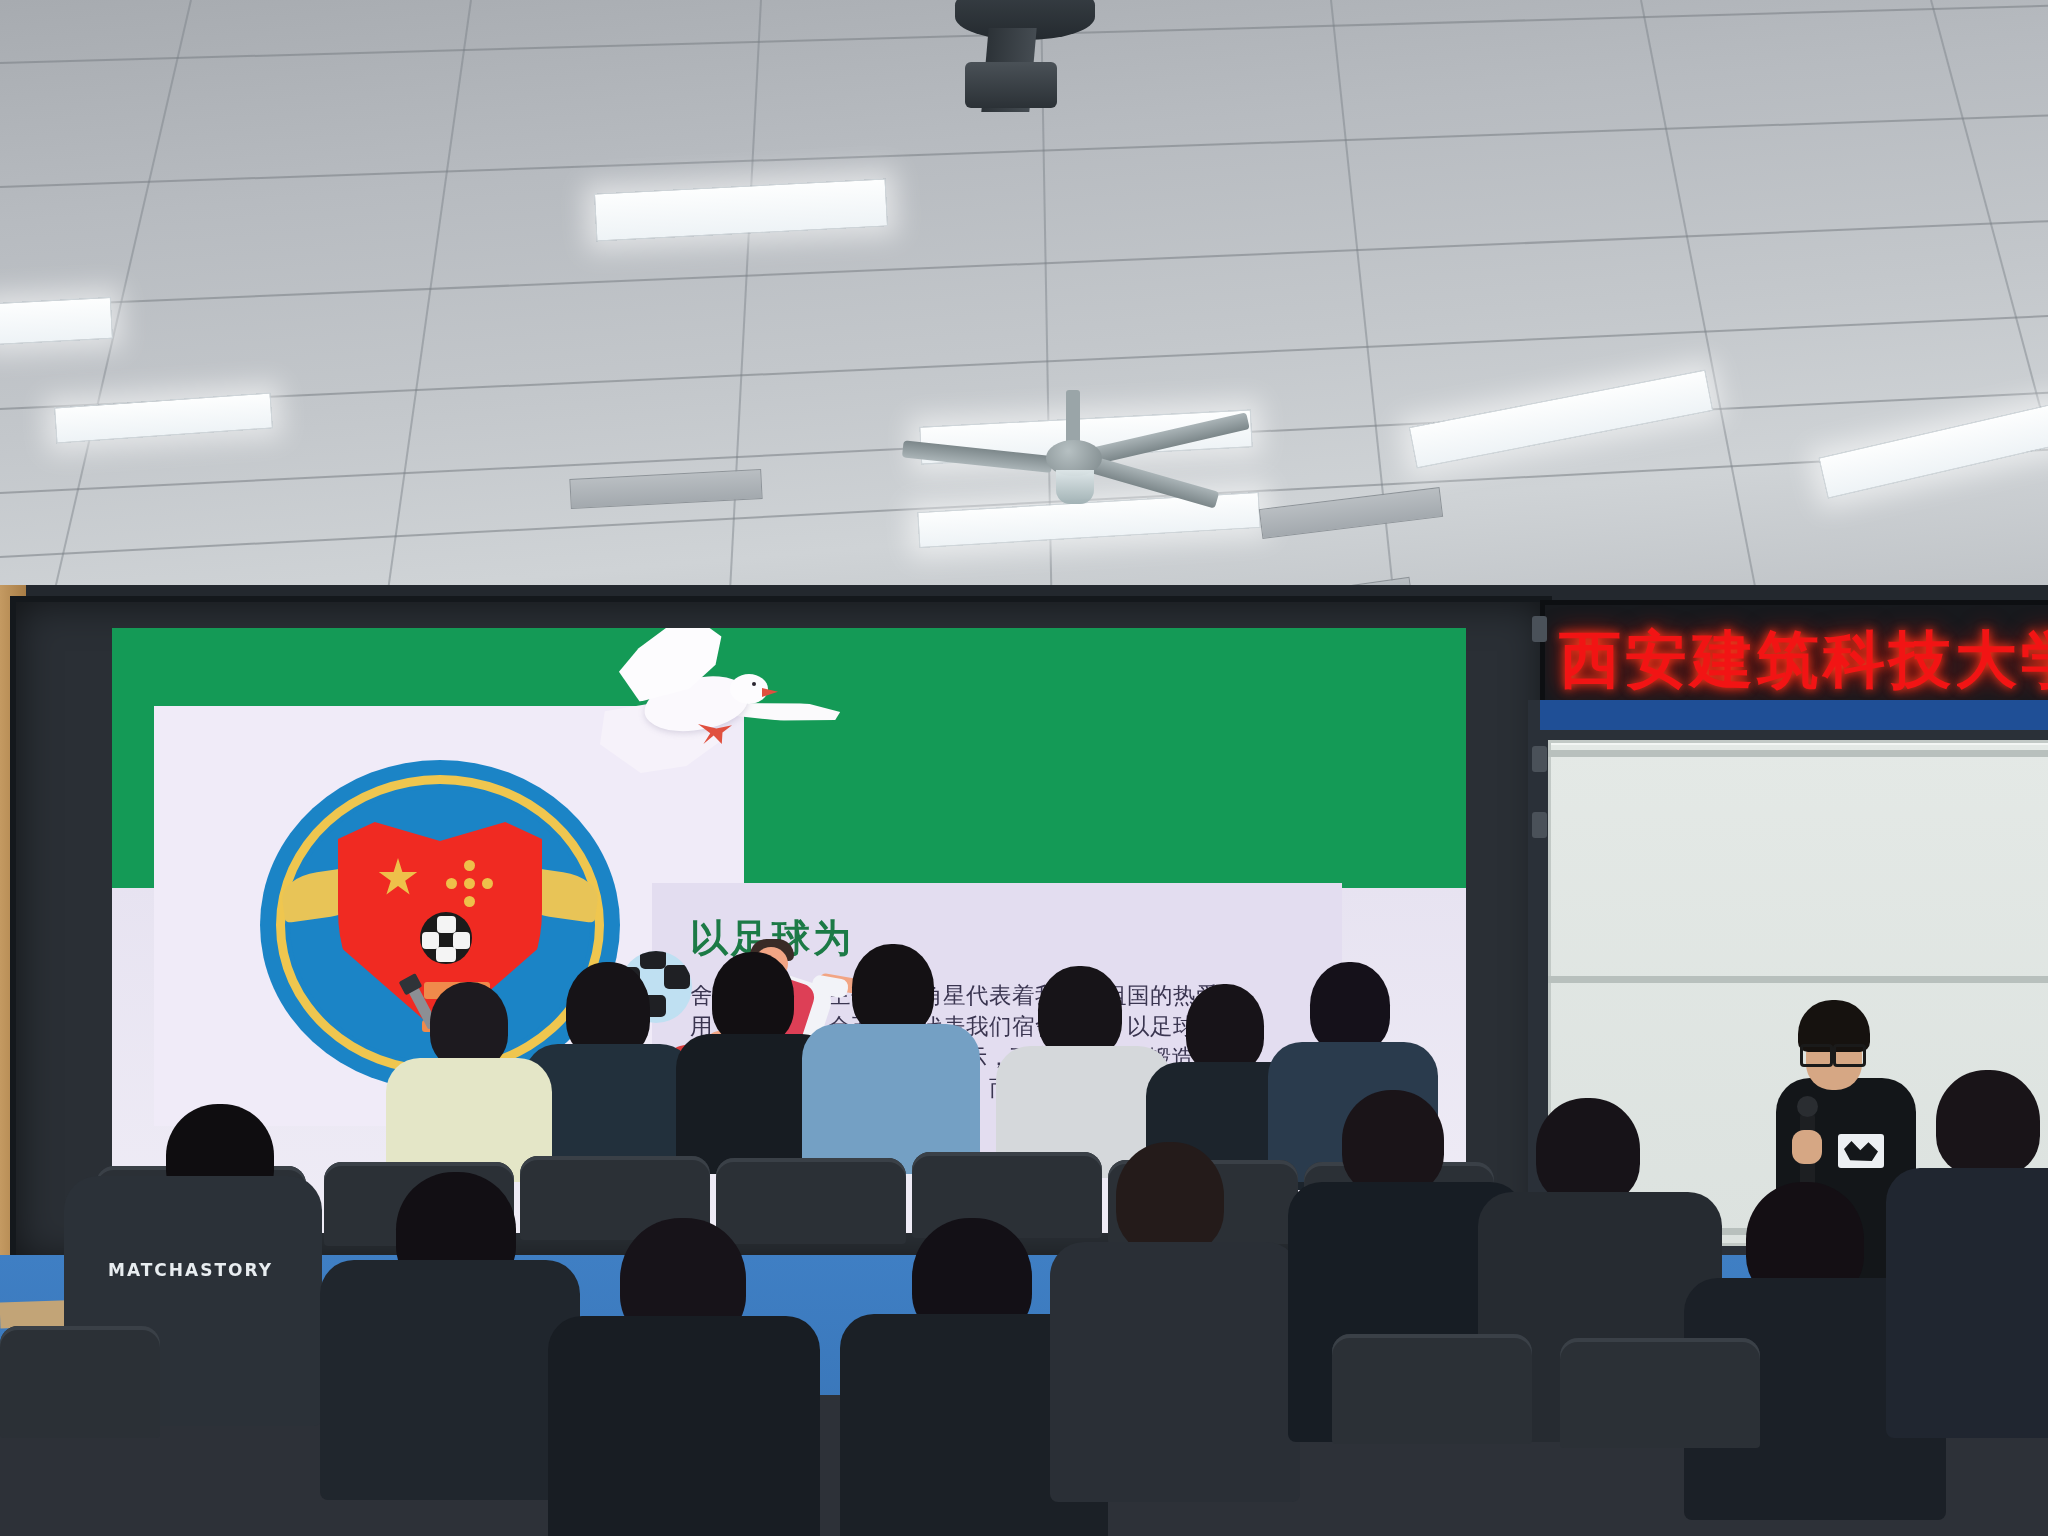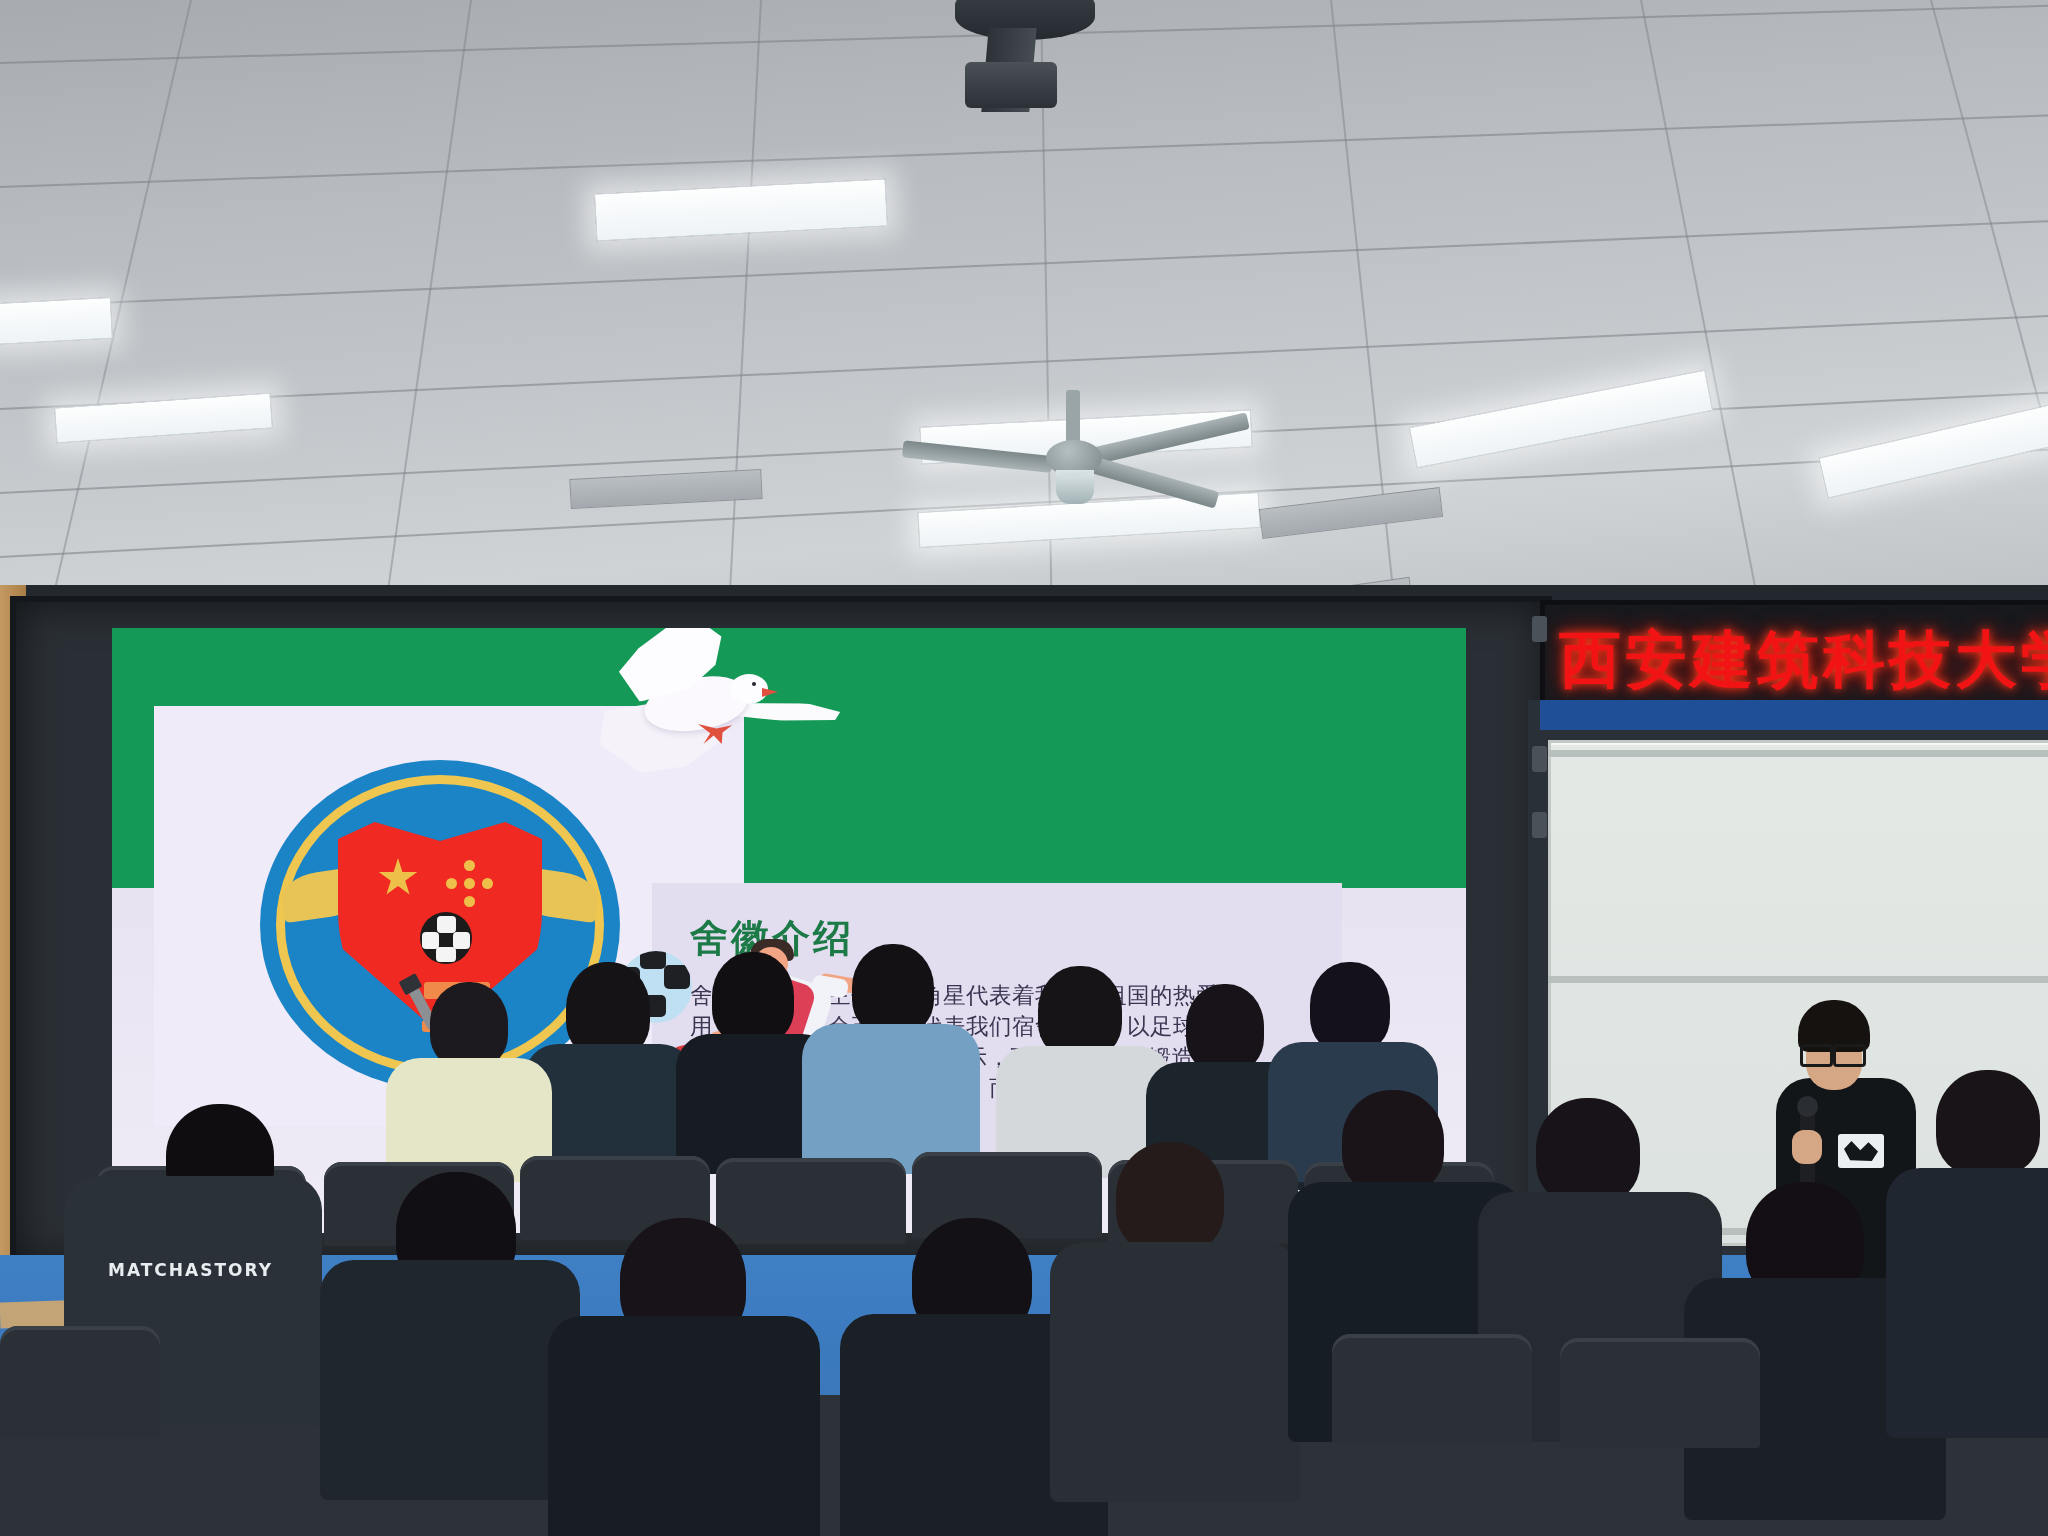--- a/index.html
+++ b/index.html
@@ -265,21 +265,21 @@
       <div class="dove-tail"></div>
       <div class="dove-wing-dn"></div>
       <div class="dove-body"></div>
       <div class="dove-feet"></div>
       <div class="dove-wing-up"></div>
       <div class="dove-head"></div>
       <div class="dove-eye"></div>
       <div class="dove-beak"></div>
     </div>
 
-    <div class="slide-title">舍徽介绍</div>
+    <div class="slide-title">以足球为</div>
     <div class="slide-body">
       <div>舍徽以红色为主体，五角星代表着我们对祖国的热爱</div>
       <div>用五点代替其余五星也代表我们宿舍五人，以足球为</div>
       <div>中心616牌号分三个方向展示，下方的锤子与锻造台也</div>
       <div>表明我们来自冶金工程学院，而双侧的羽翼也代表着</div>
       <div>我们自由的心与灵魂</div>
     </div>
 
     <div class="player">
       <div class="pl-ball">

